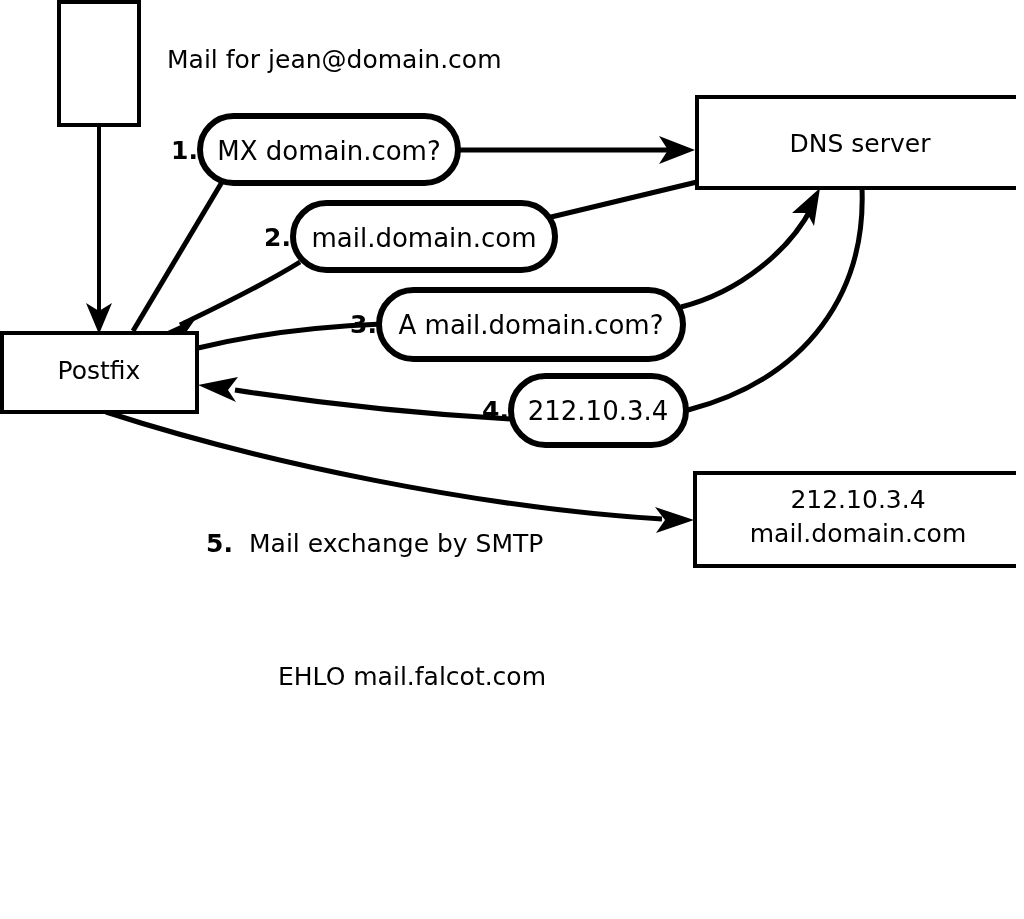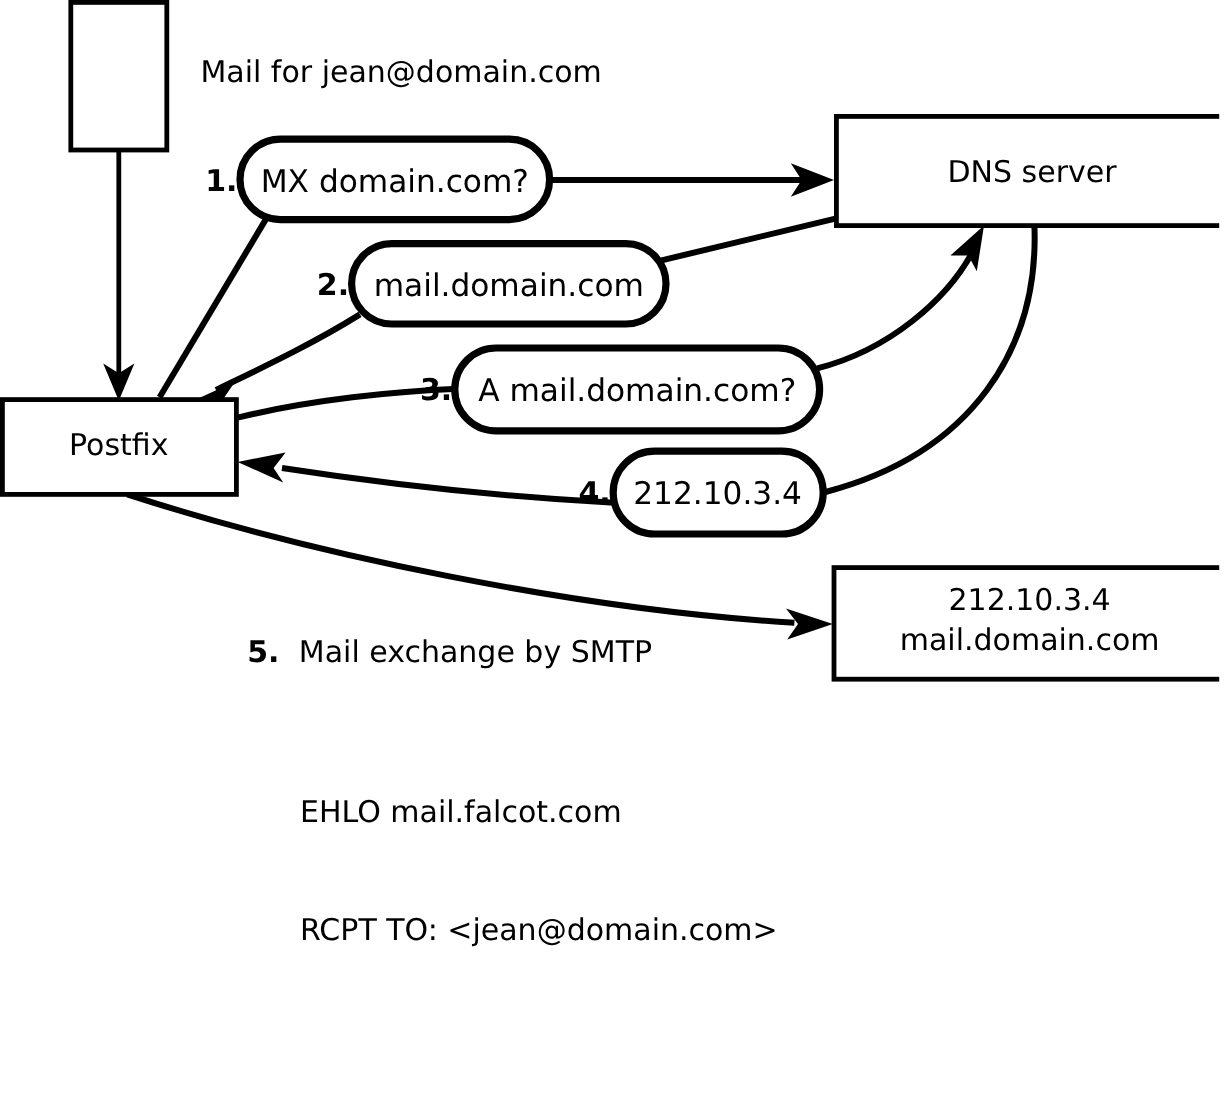--- a/index.html
+++ b/index.html
@@ -69,20 +69,21 @@
     left: 250px;
     top: 596px;
     font-family: "DejaVu Sans", sans-serif;
     font-size: 25px;
     line-height: 32.6px;
     color: #000000;
     white-space: pre;
   }
   .mono-block div {
     height: 32.6px;
+    margin-left: 28px;
   }
 </style>
 </head>
 <body>
 
 <div id="canvas">
 
   <svg id="diagram" viewBox="0 0 1024 919">
 
     <g>
@@ -158,21 +159,20 @@
     <text class="lbl lbl-bubble" x="424" y="247" text-anchor="middle">mail.domain.com</text>
     <text class="lbl lbl-bubble" x="531" y="334" text-anchor="middle">A mail.domain.com?</text>
     <text class="lbl lbl-bubble" x="598" y="420" text-anchor="middle">212.10.3.4</text>
 
     <text class="lbl lbl-caption" x="249" y="552">Mail exchange by SMTP</text>
 
   </svg>
 
   <div class="mono-block">
     <div>EHLO mail.falcot.com</div>
-    <div>RCPT TO: &lt;jean@domain.com&gt;</div>
     
     
     
     
     
     
     
   </div>
 
 </div>

